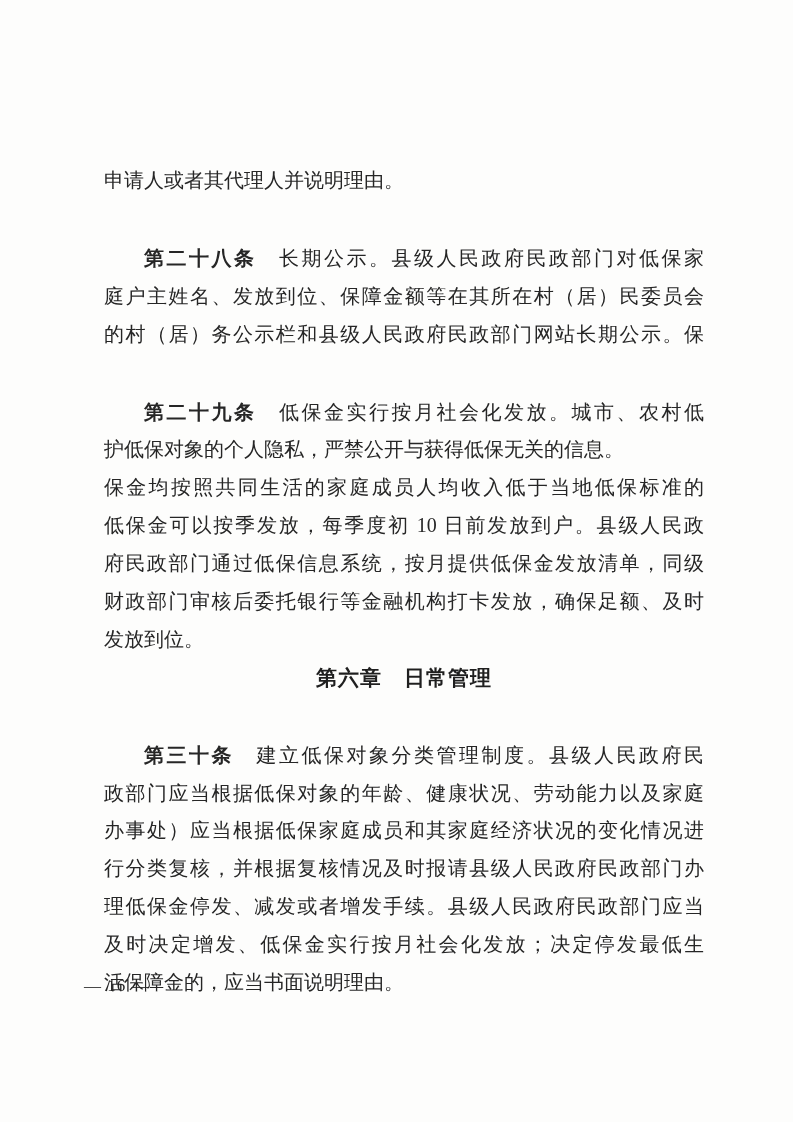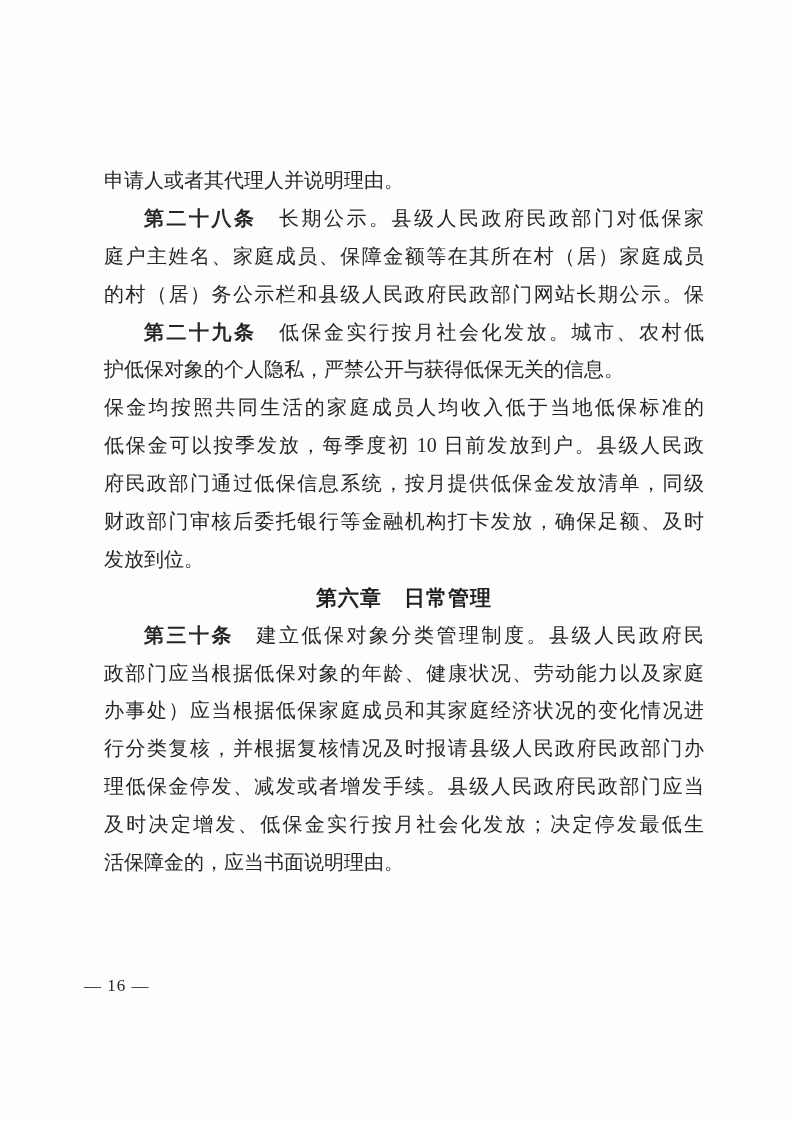--- a/index.html
+++ b/index.html
@@ -30,20 +30,21 @@
     text-align-last: justify;
     text-justify: inter-character;
     overflow: hidden;
     white-space: normal;
   }
   .line.end {
     text-align-last: left;
   }
   .line.indent {
     padding-left: 40px;
+    margin-top: 40px;
   }
   .b {
     font-weight: 700;
   }
   .line.heading {
     text-align: right;
     text-align-last: center;
     font-family: "Liberation Sans", "DejaVu Sans", sans-serif;
     font-weight: 700;
     font-size: 21px;
@@ -62,21 +63,21 @@
 </style>
 </head>
 <body>
 
 <div class="page">
   <div class="content">
 
     <div class="line end"><span>申请人或者其代理人并说明理由。</span></div>
 
     <div class="line indent"><span class="b">第二十八条</span><span>　长期公示。县级人民政府民政部门对低保家</span></div>
-    <div class="line"><span>庭户主姓名、家庭成员、保障金额等在其所在村（居）家庭成员</span></div>
+    <div class="line"><span>庭户主姓名、发放到位、保障金额等在其所在村（居）民委员会</span></div>
     <div class="line"><span>的村（居）务公示栏和县级人民政府民政部门网站长期公示。保</span></div>
     <div class="line indent"><span class="b">第二十九条</span><span>　低保金实行按月社会化发放。城市、农村低</span></div>
 
     <div class="line end"><span>护低保对象的个人隐私，严禁公开与获得低保无关的信息。</span></div>
     <div class="line"><span>保金均按照共同生活的家庭成员人均收入低于当地低保标准的</span></div>
     <div class="line"><span>低保金可以按季发放，每季度初 10 日前发放到户。县级人民政</span></div>
     <div class="line"><span>府民政部门通过低保信息系统，按月提供低保金发放清单，同级</span></div>
     <div class="line"><span>财政部门审核后委托银行等金融机构打卡发放，确保足额、及时</span></div>
     <div class="line end"><span>发放到位。</span></div>
 

